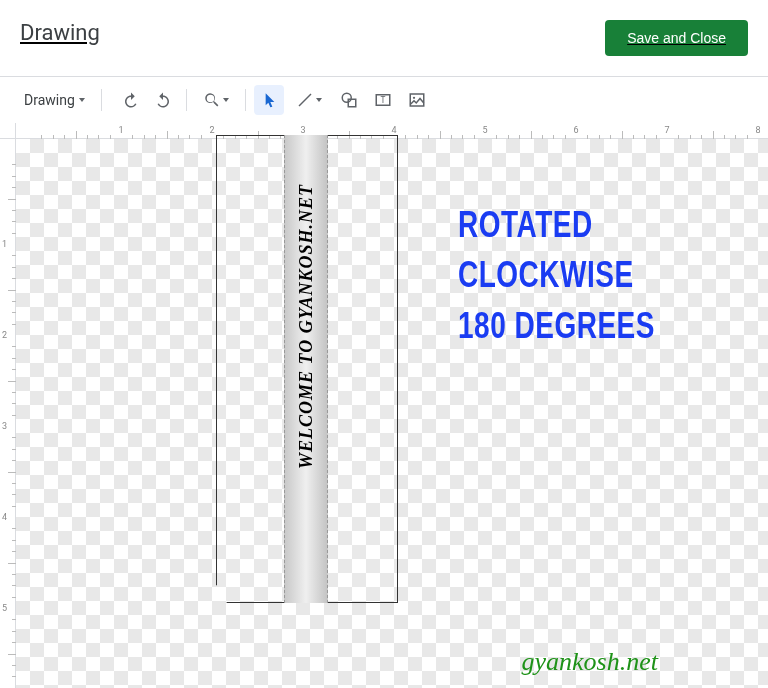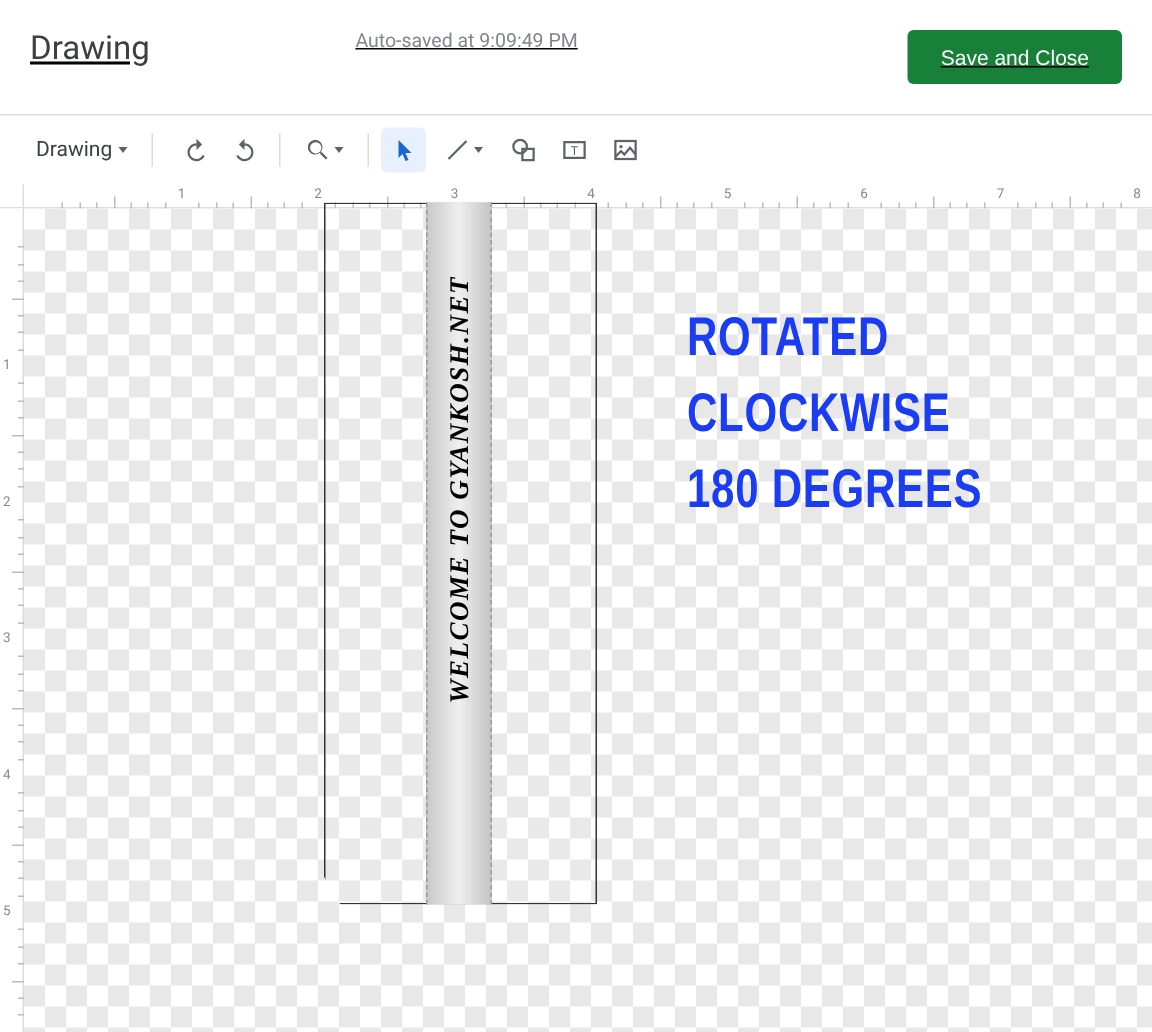--- a/index.html
+++ b/index.html
@@ -32,21 +32,20 @@
   .rotated-text span { transform: rotate(-90deg); white-space: nowrap; font-family: cursive; font-style: italic; font-weight: bold; font-size: 18px; color: #000; letter-spacing: 1px; }
   .blue-text { position: absolute; top: 60px; left: 442px; color: #1a3cf2; font-family: 'Arial Narrow', Impact, sans-serif; font-weight: 700; font-size: 28px; line-height: 1.4; letter-spacing: 0.5px; font-stretch: condensed; transform: scaleY(1.3); transform-origin: top left; }
   .watermark { position: absolute; bottom: 16px; right: 110px; color: #1e9218; font-family: cursive; font-style: italic; font-size: 26px; }
   svg { display: block; }
 </style>
 </head>
 <body>
 
 <div class="header">
   <div class="title">Drawing</div>
-  <div class="autosave">Auto-saved at 9:09:49 PM</div>
   <button class="save-btn">Save and Close</button>
 </div>
 <div class="divider"></div>
 
 <div class="toolbar">
   <div class="actions-btn">
     <span>Drawing</span>
     <span class="caret-down"></span>
   </div>
   <div class="sep"></div>
@@ -222,14 +221,15 @@
   <div class="canvas">
     <div class="shape"></div>
     <div class="gradient-strip"></div>
     <div class="rotated-text">
       <span>WELCOME TO GYANKOSH.NET</span>
     </div>
     <div class="blue-text">
       <div>ROTATED CLOCKWISE</div>
       <div>180 DEGREES</div>
     </div>
+    <div class="watermark">gyankosh.net</div>
   </div>
 </div>
 
 </body></html>

